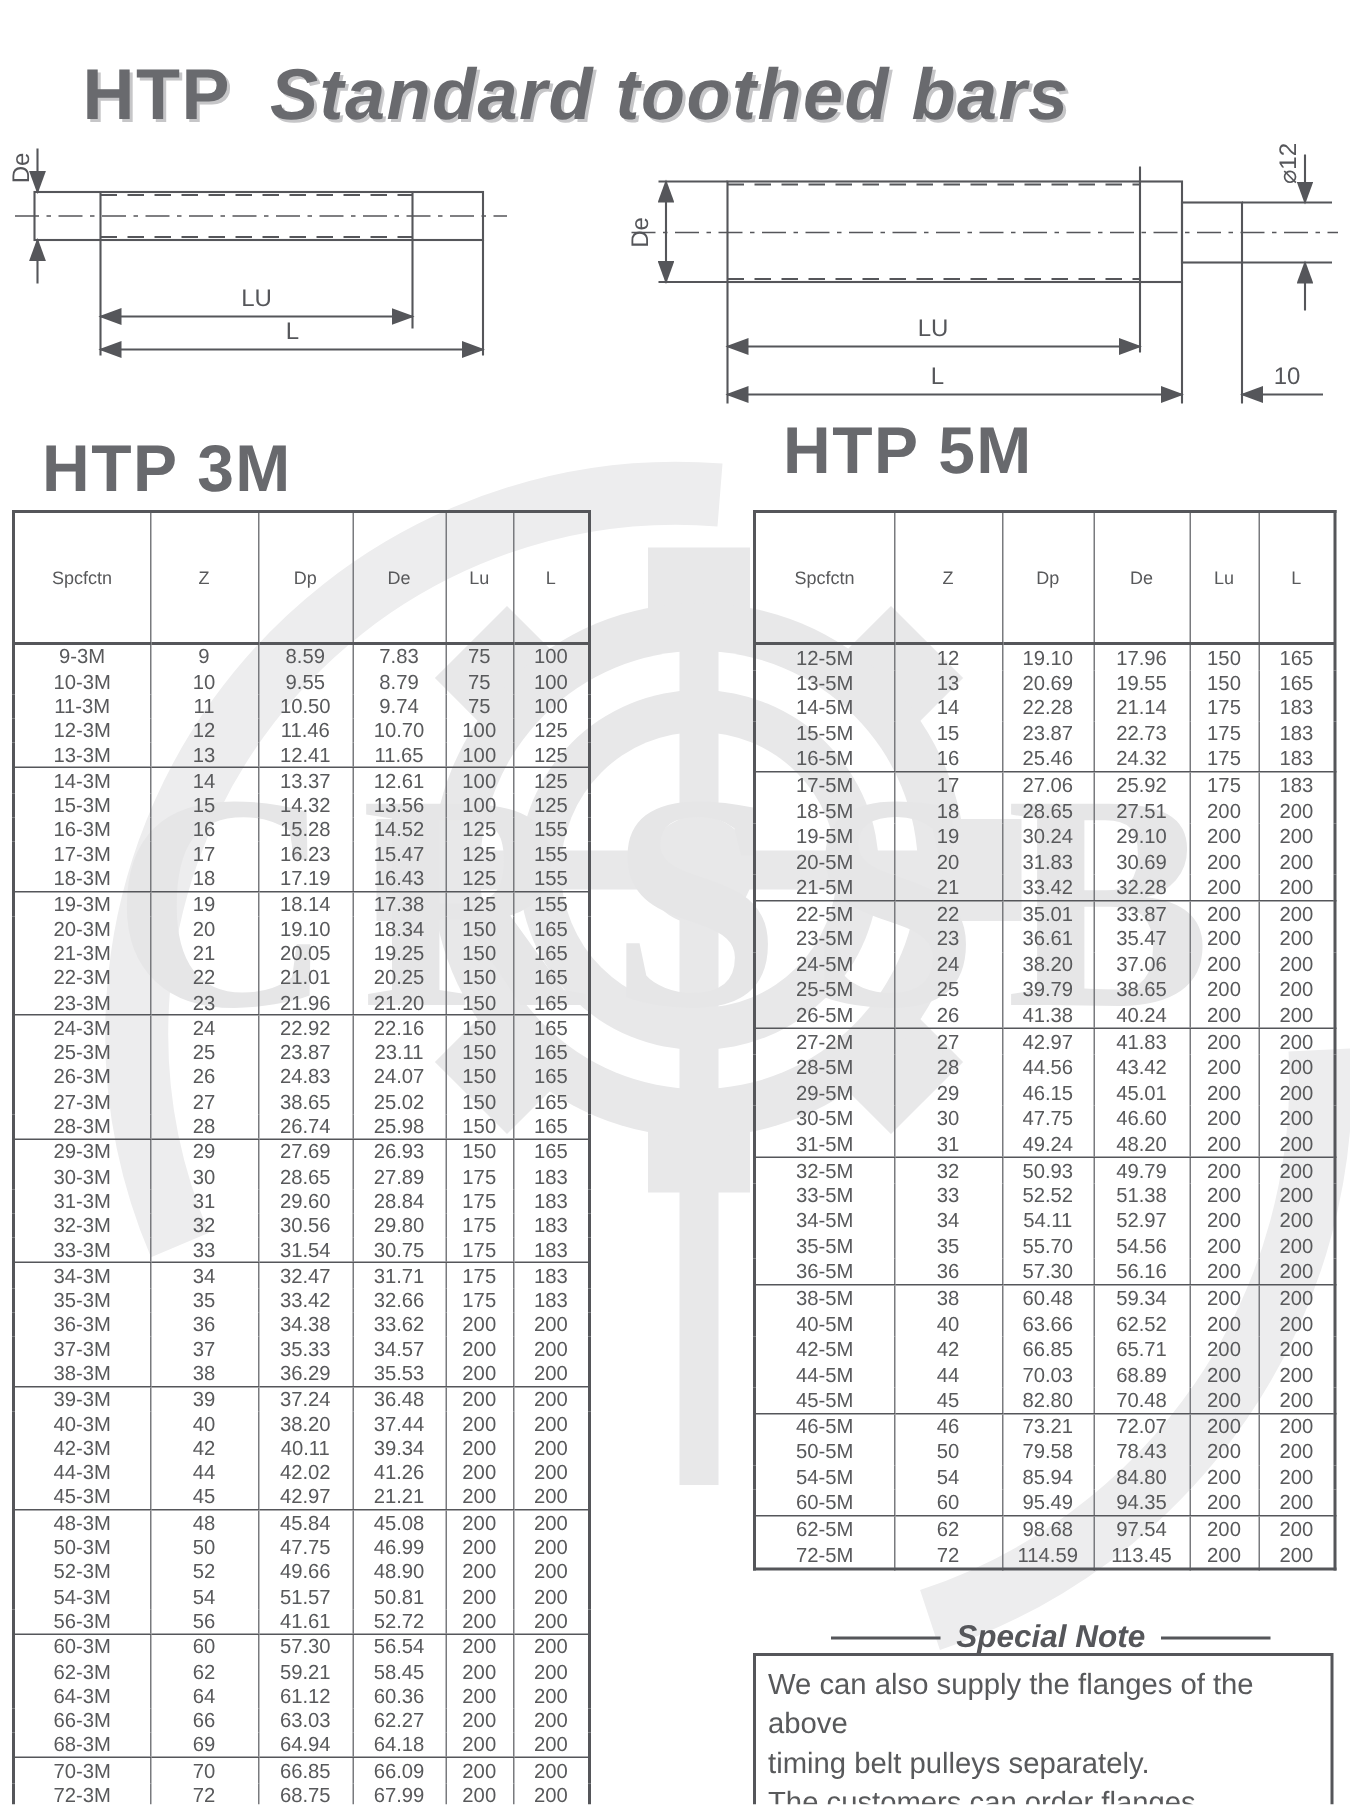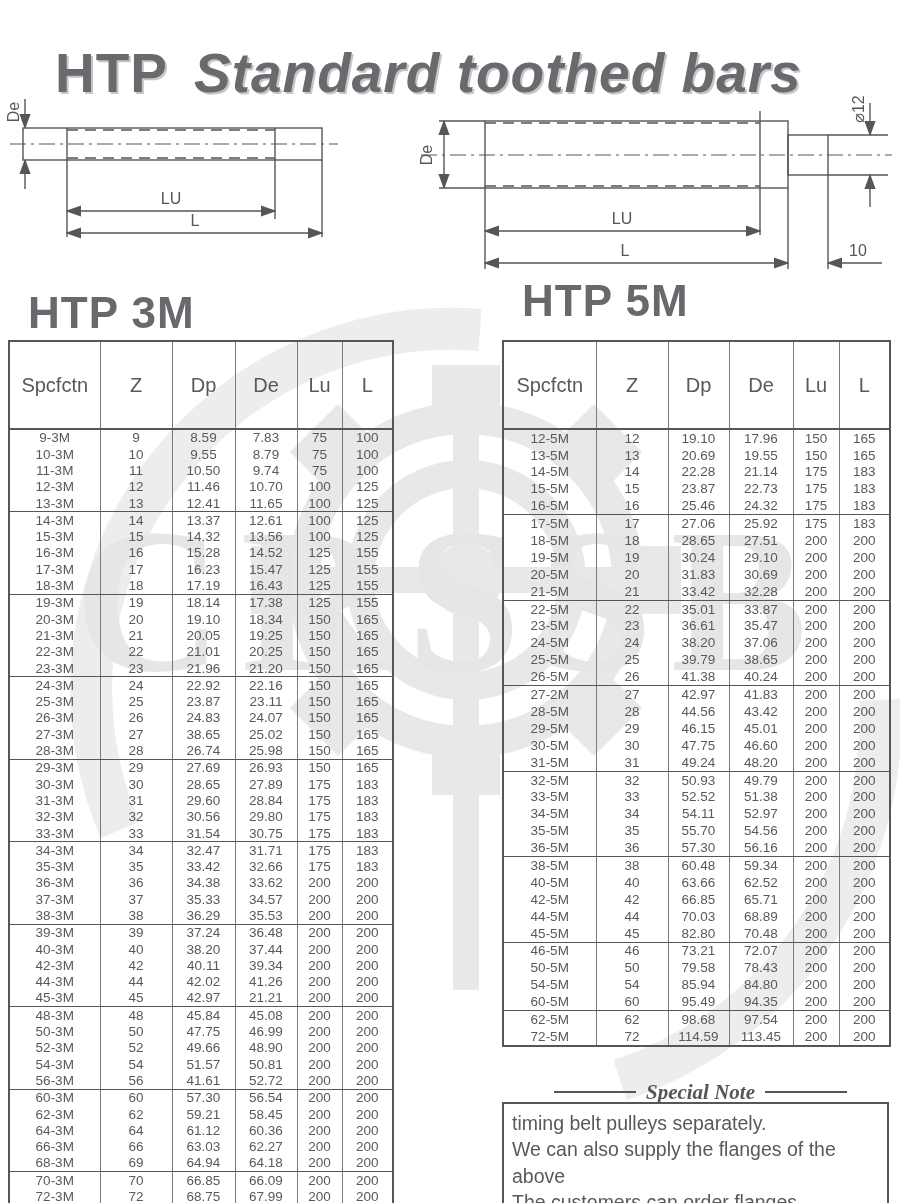--- a/index.html
+++ b/index.html
@@ -4,21 +4,21 @@
 <style>
   html,body{margin:0;padding:0;background:#ffffff;}
   body{font-family:"Liberation Sans", sans-serif;color:#58595b;}
   #page{position:relative;width:900px;height:1203px;overflow:hidden;background:#fff;}
 
   
   #watermark{position:absolute;left:0;top:270px;z-index:0;pointer-events:none;}
 
   
   .main-title{position:absolute;left:55px;top:4px;z-index:2;white-space:nowrap;
-    color:#696a6e;font-size:55px;font-weight:bold;letter-spacing:1px;
+    color:#696a6e;font-size:48px;font-weight:bold;letter-spacing:1px;
     text-shadow:2px 2px 0 #c6c6c8;}
   .main-title .brand{font-style:normal;margin-right:26px;}
   .main-title .sub{font-style:italic;}
 
   
   .drawing{position:absolute;z-index:2;}
   #drawLeft{left:5px;top:85px;}
   #drawRight{left:418px;top:83px;}
   .drawing text{fill:#55565a;font-family:"Liberation Sans",sans-serif;font-size:16px;}
 
@@ -31,32 +31,32 @@
   
   .spec-table{position:absolute;z-index:2;border-collapse:collapse;table-layout:fixed;
     background:transparent;}
   #tbl3m{left:8px;top:340px;width:384px;}
   #tbl5m{left:502px;top:340px;width:387px;}
   .spec-table{border:2px solid #55565a;}
   .spec-table th,.spec-table td{border-left:1px solid #797a7e;padding:0;text-align:center;
     color:#58595b;overflow:hidden;white-space:nowrap;}
   .spec-table th:first-child,.spec-table td:first-child{border-left:none;}
   .spec-table thead tr{height:88px;}
-  .spec-table thead tr th{border-bottom:2px solid #55565a;font-weight:normal;font-size:20px;}
+  .spec-table thead tr th{border-bottom:2px solid #55565a;font-weight:normal;font-size:12px;}
   #tbl3m tbody td{height:16.3px;font-size:13.5px;line-height:1;}
   #tbl5m tbody td{height:16.9px;font-size:13.5px;line-height:1;}
   .spec-table tbody tr.group-end td{border-bottom:1.8px solid #55565a;}
 
   
   #noteWrap{position:absolute;left:502px;top:1080px;width:387px;z-index:2;}
   .note-head{display:flex;align-items:center;justify-content:center;height:24px;}
   .note-head .rule{flex:1;height:2px;background:#55565a;}
   .note-head .rule.left{margin-left:52px;}
   .note-head .rule.right{margin-right:42px;}
-  .note-title{padding:0 10px;font-size:21px;font-weight:bold;font-style:italic;color:#55565a;white-space:nowrap;font-family:Liberation Serif, serif;}
+  .note-title{padding:0 10px;font-size:21px;font-weight:bold;font-style:italic;color:#55565a;white-space:nowrap;}
   .note-box{border:2px solid #55565a;margin-top:-2px;padding:6px 8px 8px 8px;}
   .note-line{font-size:19.5px;color:#58595b;line-height:1.35;}
 </style>
 </head>
 <body>
 
 <div id="page">
 
   <svg id="watermark" width="900" height="860" viewBox="0 0 900 860" aria-hidden="true">
     <g fill="none" stroke="#ededee" stroke-width="42">
@@ -880,20 +880,20 @@
       </tbody>
   </table>
 
   <div id="noteWrap">
     <div class="note-head">
       <span class="rule left"></span>
       <span class="note-title">Special Note</span>
       <span class="rule right"></span>
     </div>
     <div class="note-box">
+      <div class="note-line">We can also supply the flanges of the above</div>
       <div class="note-line">timing belt pulleys separately.</div>
-      <div class="note-line">We can also supply the flanges of the above</div>
       <div class="note-line">The customers can order flanges according</div>
 
     </div>
   </div>
 
 </div>
 
 </body></html>

